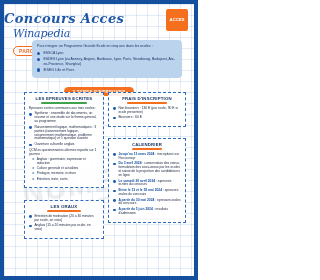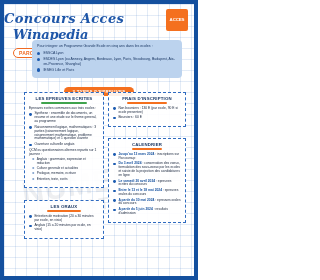--- a/index.html
+++ b/index.html
@@ -30,21 +30,21 @@
     transform:rotate(-9deg);transform-origin:0 0;
     white-space:nowrap;pointer-events:none;line-height:.95;
   }
   .watermark small{display:block;font-size:17px;letter-spacing:3px;}
 
   
   .hdr{position:relative;height:34px;}
   .brand{position:absolute;left:9px;top:5px;width:48px;text-align:center;}
   .brand-script{
     font-family:"DejaVu Serif", serif;
-    font-style:italic;font-weight:700;font-size:13px;
+    font-style:italic;font-weight:400;font-size:11px;
     color:#1e56a8;letter-spacing:-.2px;line-height:1;
     white-space:nowrap;
     margin-top:19px;
   }
   .brand-pill{
     margin-top:2px;display:inline-block;
     border:1.4px solid #f06a22;border-radius:10px;
     padding:1px 5px;background:#ffffff;
     font-size:5px;font-weight:700;letter-spacing:.2px;color:#f06a22;
     white-space:nowrap;

